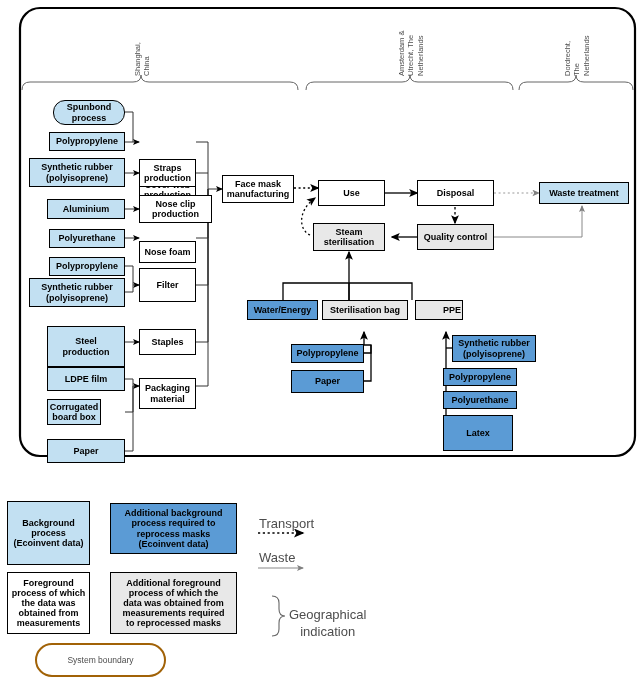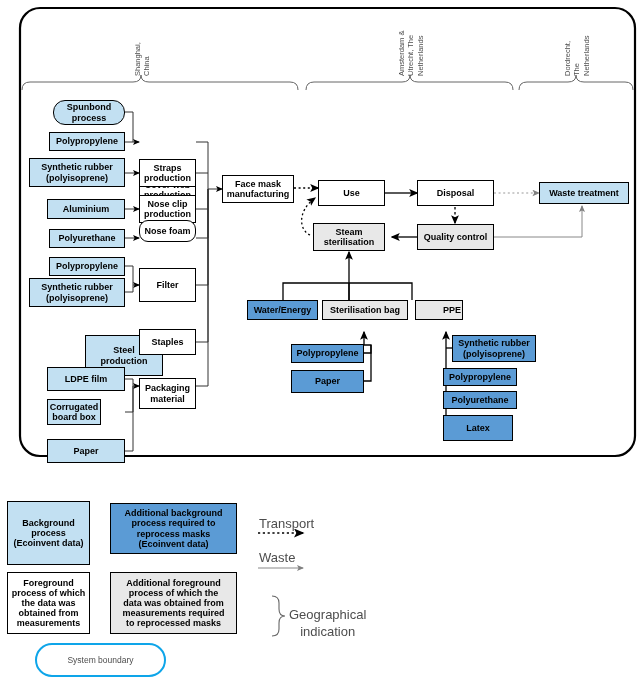--- a/index.html
+++ b/index.html
@@ -14,21 +14,21 @@
   .bg      {background:#c2e0f2;}
   .bgplus  {background:#5b9bd5;}
   .fg      {background:#ffffff;}
   .fgplus  {background:#e8e8e8;}
   .geo-label{position:absolute;font-size:7.5px;font-weight:normal;color:#4d4d4d;
              line-height:1.25;white-space:pre;
              writing-mode:vertical-rl;transform:rotate(180deg);
              transform-origin:center;text-align:left;}
   .legend-txt{position:absolute;font-size:13px;color:#4d4d4d;line-height:1.3;
               font-weight:normal;white-space:pre;text-align:center;}
-  .sysb{position:absolute;box-sizing:border-box;border:2px solid #0ea5e9;
+  .sysb{position:absolute;box-sizing:border-box;border:2px solid #a16207;
         border-radius:22px;background:#fff;display:flex;align-items:center;
         justify-content:center;font-size:8.5px;color:#4d4d4d;font-weight:normal;}
 </style>
 </head>
 <body>
 
 <div id="stage">
 
   <svg class="layer" viewBox="0 0 644 685">
     <defs>
@@ -141,34 +141,34 @@
   <div class="node bg" style="left: 53px; top: 100px; width: 72px; height: 25px; white-space: pre-line; border-radius: 12px;">Spunbond
 process</div>
   <div class="node bg" style="left:49px;top:132px;width:76px;height:19px;">Polypropylene</div>
   <div class="node bg" style="left: 29px; top: 158px; width: 96px; height: 29px; white-space: pre-line;">Synthetic rubber
 (polyisoprene)</div>
   <div class="node bg" style="left:47px;top:199px;width:78px;height:20px;">Aluminium</div>
   <div class="node bg" style="left:49px;top:229px;width:76px;height:19px;">Polyurethane</div>
   <div class="node bg" style="left:49px;top:257px;width:76px;height:19px;">Polypropylene</div>
   <div class="node bg" style="left: 29px; top: 278px; width: 96px; height: 29px; white-space: pre-line;">Synthetic rubber
 (polyisoprene)</div>
-  <div class="node bg" style="left: 47px; top: 335px; width: 78px; height: 41px; white-space: pre-line; margin-left: 38px;">Steel
+  <div class="node bg" style="left: 47px; top: 326px; width: 78px; height: 41px; white-space: pre-line;">Steel
 production</div>
   <div class="node bg" style="left:47px;top:367px;width:78px;height:24px;">LDPE film</div>
   <div class="node bg" style="left: 47px; top: 399px; width: 54px; height: 26px; white-space: pre-line;">Corrugated
 board box</div>
   <div class="node bg" style="left:47px;top:439px;width:78px;height:24px;">Paper</div>
 
   <div class="node fg" style="left: 139px; top: 128px; width: 57px; height: 28px; white-space: pre-line; margin-top: 48px;">Cover web
 production</div>
   <div class="node fg" style="left: 139px; top: 159px; width: 57px; height: 28px; white-space: pre-line;">Straps
 production</div>
-  <div class="node fg" style="left: 139px; top: 195px; width: 57px; height: 28px; white-space: pre-line;">Nose clip
-production</div>
-  <div class="node fg" style="left:139px;top:220px;width:57px;height:22px;border-radius:9px;">Nose foam</div>
+  <div class="node fg" style="left: 139px; top: 195px; width: 73px; height: 28px; white-space: pre-line;">Nose clip
+production</div>
+  <div class="node fg" style="left:139px;top:241px;width:57px;height:22px;">Nose foam</div>
   <div class="node fg" style="left:139px;top:268px;width:57px;height:34px;">Filter</div>
   <div class="node fg" style="left:139px;top:329px;width:57px;height:26px;">Staples</div>
   <div class="node fg" style="left: 139px; top: 378px; width: 57px; height: 31px; white-space: pre-line;">Packaging
 material</div>
 
   <div class="node fg" style="left: 222px; top: 175px; width: 72px; height: 28px; white-space: pre-line;">Face mask
 manufacturing</div>
   <div class="node fg" style="left:318px;top:180px;width:67px;height:26px;">Use</div>
   <div class="node fg" style="left:417px;top:180px;width:77px;height:26px;">Disposal</div>
   <div class="node bg" style="left:539px;top:182px;width:90px;height:22px;">Waste treatment</div>
@@ -180,21 +180,21 @@
   <div class="node fgplus" style="left:322px;top:300px;width:86px;height:20px;">Sterilisation bag</div>
   <div class="node fgplus" style="left:415px;top:300px;width:48px;height:20px;padding-left:28px;">PPE</div>
 
   <div class="node bgplus" style="left:291px;top:344px;width:73px;height:19px;">Polypropylene</div>
   <div class="node bgplus" style="left:291px;top:370px;width:73px;height:23px;">Paper</div>
 
   <div class="node bgplus" style="left: 452px; top: 335px; width: 84px; height: 27px; white-space: pre-line;">Synthetic rubber
 (polyisoprene)</div>
   <div class="node bgplus" style="left:443px;top:368px;width:74px;height:18px;">Polypropylene</div>
   <div class="node bgplus" style="left:443px;top:391px;width:74px;height:18px;">Polyurethane</div>
-  <div class="node bgplus" style="left:443px;top:415px;width:70px;height:26px;">Latex</div>
+  <div class="node bgplus" style="left:443px;top:415px;width:70px;height:36px;">Latex</div>
 
   <div class="node bg" style="left: 7px; top: 501px; width: 83px; height: 64px; white-space: pre-line;">Background
 process
 (Ecoinvent data)</div>
   <div class="node bgplus" style="left: 110px; top: 503px; width: 127px; height: 51px; white-space: pre-line;">Additional background
 process required to
 reprocess masks
 (Ecoinvent data)</div>
   <div class="node fg" style="left: 7px; top: 572px; width: 83px; height: 62px; white-space: pre-line;">Foreground
 process of which

